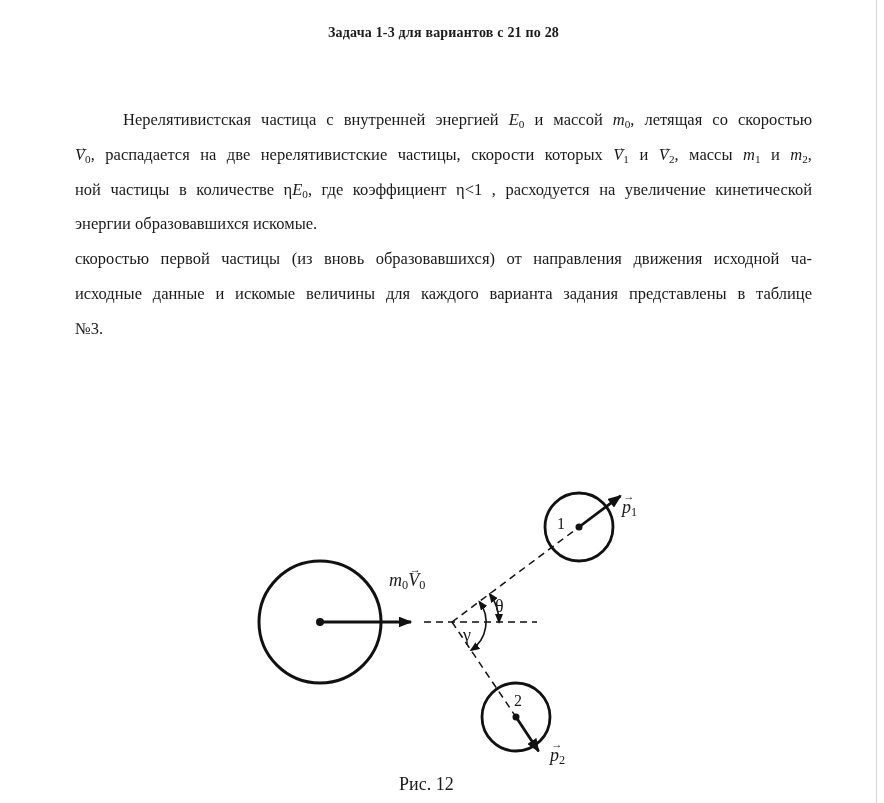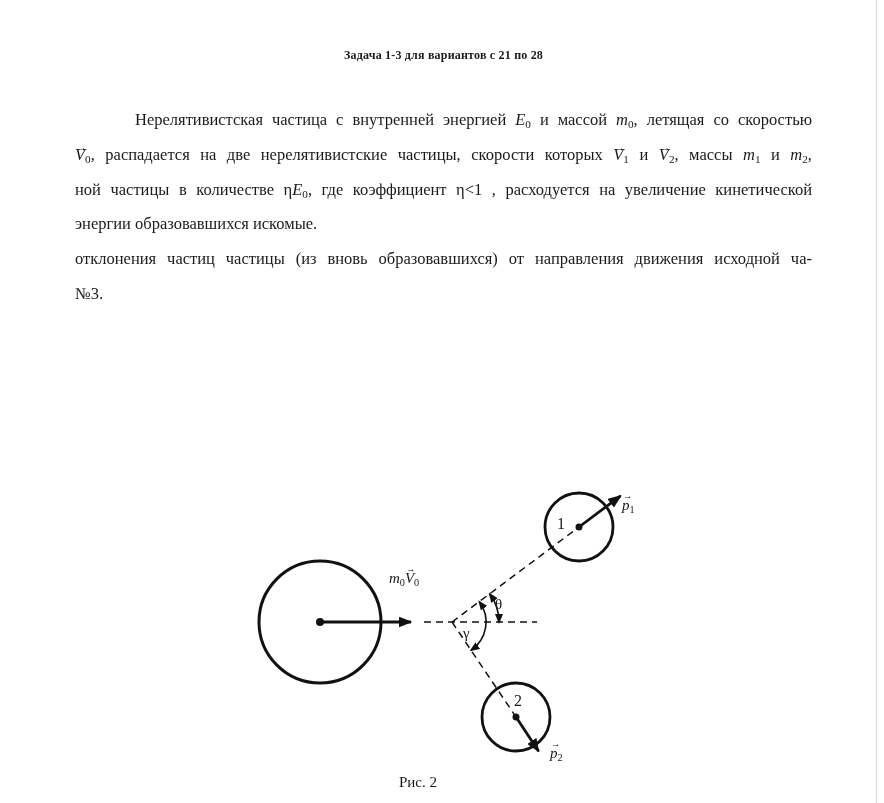--- a/index.html
+++ b/index.html
@@ -3,38 +3,38 @@
 <meta charset="utf-8">
 <style>
   html,body { margin:0; padding:0; background:#fff; }
   .page {
     position:relative; width:884px; height:803px; background:#ffffff;
     font-family:"Liberation Serif","DejaVu Serif",serif; color:#1a1a1a;
     overflow:hidden;
   }
   .page-edge { position:absolute; left:876px; top:0; width:1px; height:803px; background:#d9d9d9; }
   .title {
-    position:absolute; top:48px; left:75px; width:737px; margin:0;
-    text-align:center; font-size:12px; font-weight:bold; letter-spacing:0.2px;
+    position:absolute; top:25px; left:75px; width:737px; margin:0;
+    text-align:center; font-size:14px; font-weight:bold; letter-spacing:0.2px;
   }
   .body-text { position:absolute; top:103px; left:75px; width:737px; font-size:16.5px; }
   .line { height:34.8px; line-height:34.8px; }
   .j { text-align:justify; text-align-last:justify; }
-  .in { text-indent:48px;margin-left:12px; }
+  .in { text-indent:48px; }
   sub, sup { font-size:68%; line-height:0; }
   sub { vertical-align:-0.25em; }
   sup { vertical-align:0.5em; }
   i { font-style:italic; }
   .vec { position:relative; font-style:italic; display:inline-block; padding-top:0; }
   .vec::after {
     content:"\2192"; position:absolute; left:0.12em; top:-0.62em;
     font-size:0.62em; font-style:normal; letter-spacing:0;
   }
   .fig { position:absolute; left:240px; top:480px; }
-  .flabel { position:absolute; font-size:15px; white-space:nowrap; }
+  .flabel { position:absolute; font-size:18px; white-space:nowrap; }
   .fl-mv   { left:389px; top:570px; }
   .fl-n1   { left:557px; top:515px; font-size:16px; }
   .fl-p1   { left:622px; top:497px; }
   .fl-n2   { left:514px; top:692px; font-size:16px; }
   .fl-p2   { left:550px; top:745px; }
   .fl-th   { left:495px; top:596px; }
   .fl-ga   { left:463px; top:625px; }
   .fl-cap  { left:399px; top:774px; }
 </style>
 </head>
@@ -42,21 +42,22 @@
 
 <div class="page">
 
   <h1 class="title">Задача 1-3 для вариантов с 21 по 28</h1>
 
   <div class="body-text">
     <div class="line in j">Нерелятивистская частица с внутренней энергией <i>E</i><sub>0</sub> и массой <i>m</i><sub>0</sub>, летящая со скоростью</div>
     <div class="line j"><span class="vec"><i>V</i></span><sub>0</sub>, распадается на две нерелятивистские частицы, скорости которых <span class="vec"><i>V</i></span><sub>1</sub> и <span class="vec"><i>V</i></span><sub>2</sub>, массы <i>m</i><sub>1</sub> и <i>m</i><sub>2</sub>,</div>
     <div class="line j">ной частицы в количестве η<i>E</i><sub>0</sub>, где коэффициент η&lt;1 , расходуется на увеличение кинетической</div>
     <div class="line">энергии образовавшихся искомые.</div>
-    <div class="line j">отклонения частиц частицы (из вновь образовавшихся) от направления движения исходной ча-</div>
+    <div class="line j">скоростью первой частицы (из вновь образовавшихся) от направления движения исходной ча-</div>
+    <div class="line j">исходные данные и искомые величины для каждого варианта задания представлены в таблице</div>
     <div class="line">№3.</div>
   </div>
 
   <svg class="fig" width="450" height="300" viewBox="240 480 450 300">
     <defs>
       <marker id="ah-big" viewBox="0 0 10 8" refX="9" refY="4" markerWidth="14" markerHeight="11" orient="auto" markerUnits="userSpaceOnUse">
         <path d="M0,0 L10,4 L0,8 z" fill="#111"></path>
       </marker>
       <marker id="ah-small" viewBox="0 0 10 8" refX="8" refY="4" markerWidth="10" markerHeight="8" orient="auto-start-reverse" markerUnits="userSpaceOnUse">
         <path d="M0,0 L10,4 L0,8 z" fill="#111"></path>
@@ -83,16 +84,16 @@
     <line x1="516" y1="717" x2="538.6" y2="751.3" stroke="#111" stroke-width="2.8" marker-end="url(#ah-big)"></line>
   </svg>
 
   <div class="flabel fl-mv"><i>m</i><sub>0</sub><span class="vec"><i>V</i></span><sub>0</sub></div>
   <div class="flabel fl-n1">1</div>
   <div class="flabel fl-p1"><span class="vec"><i>p</i></span><sub>1</sub></div>
   <div class="flabel fl-n2">2</div>
   <div class="flabel fl-p2"><span class="vec"><i>p</i></span><sub>2</sub></div>
   <div class="flabel fl-th">θ</div>
   <div class="flabel fl-ga">γ</div>
-  <div class="flabel fl-cap">Рис. 2</div>
+  <div class="flabel fl-cap">Рис. 12</div>
 
   <div class="page-edge"></div>
 </div>
 
 </body></html>

